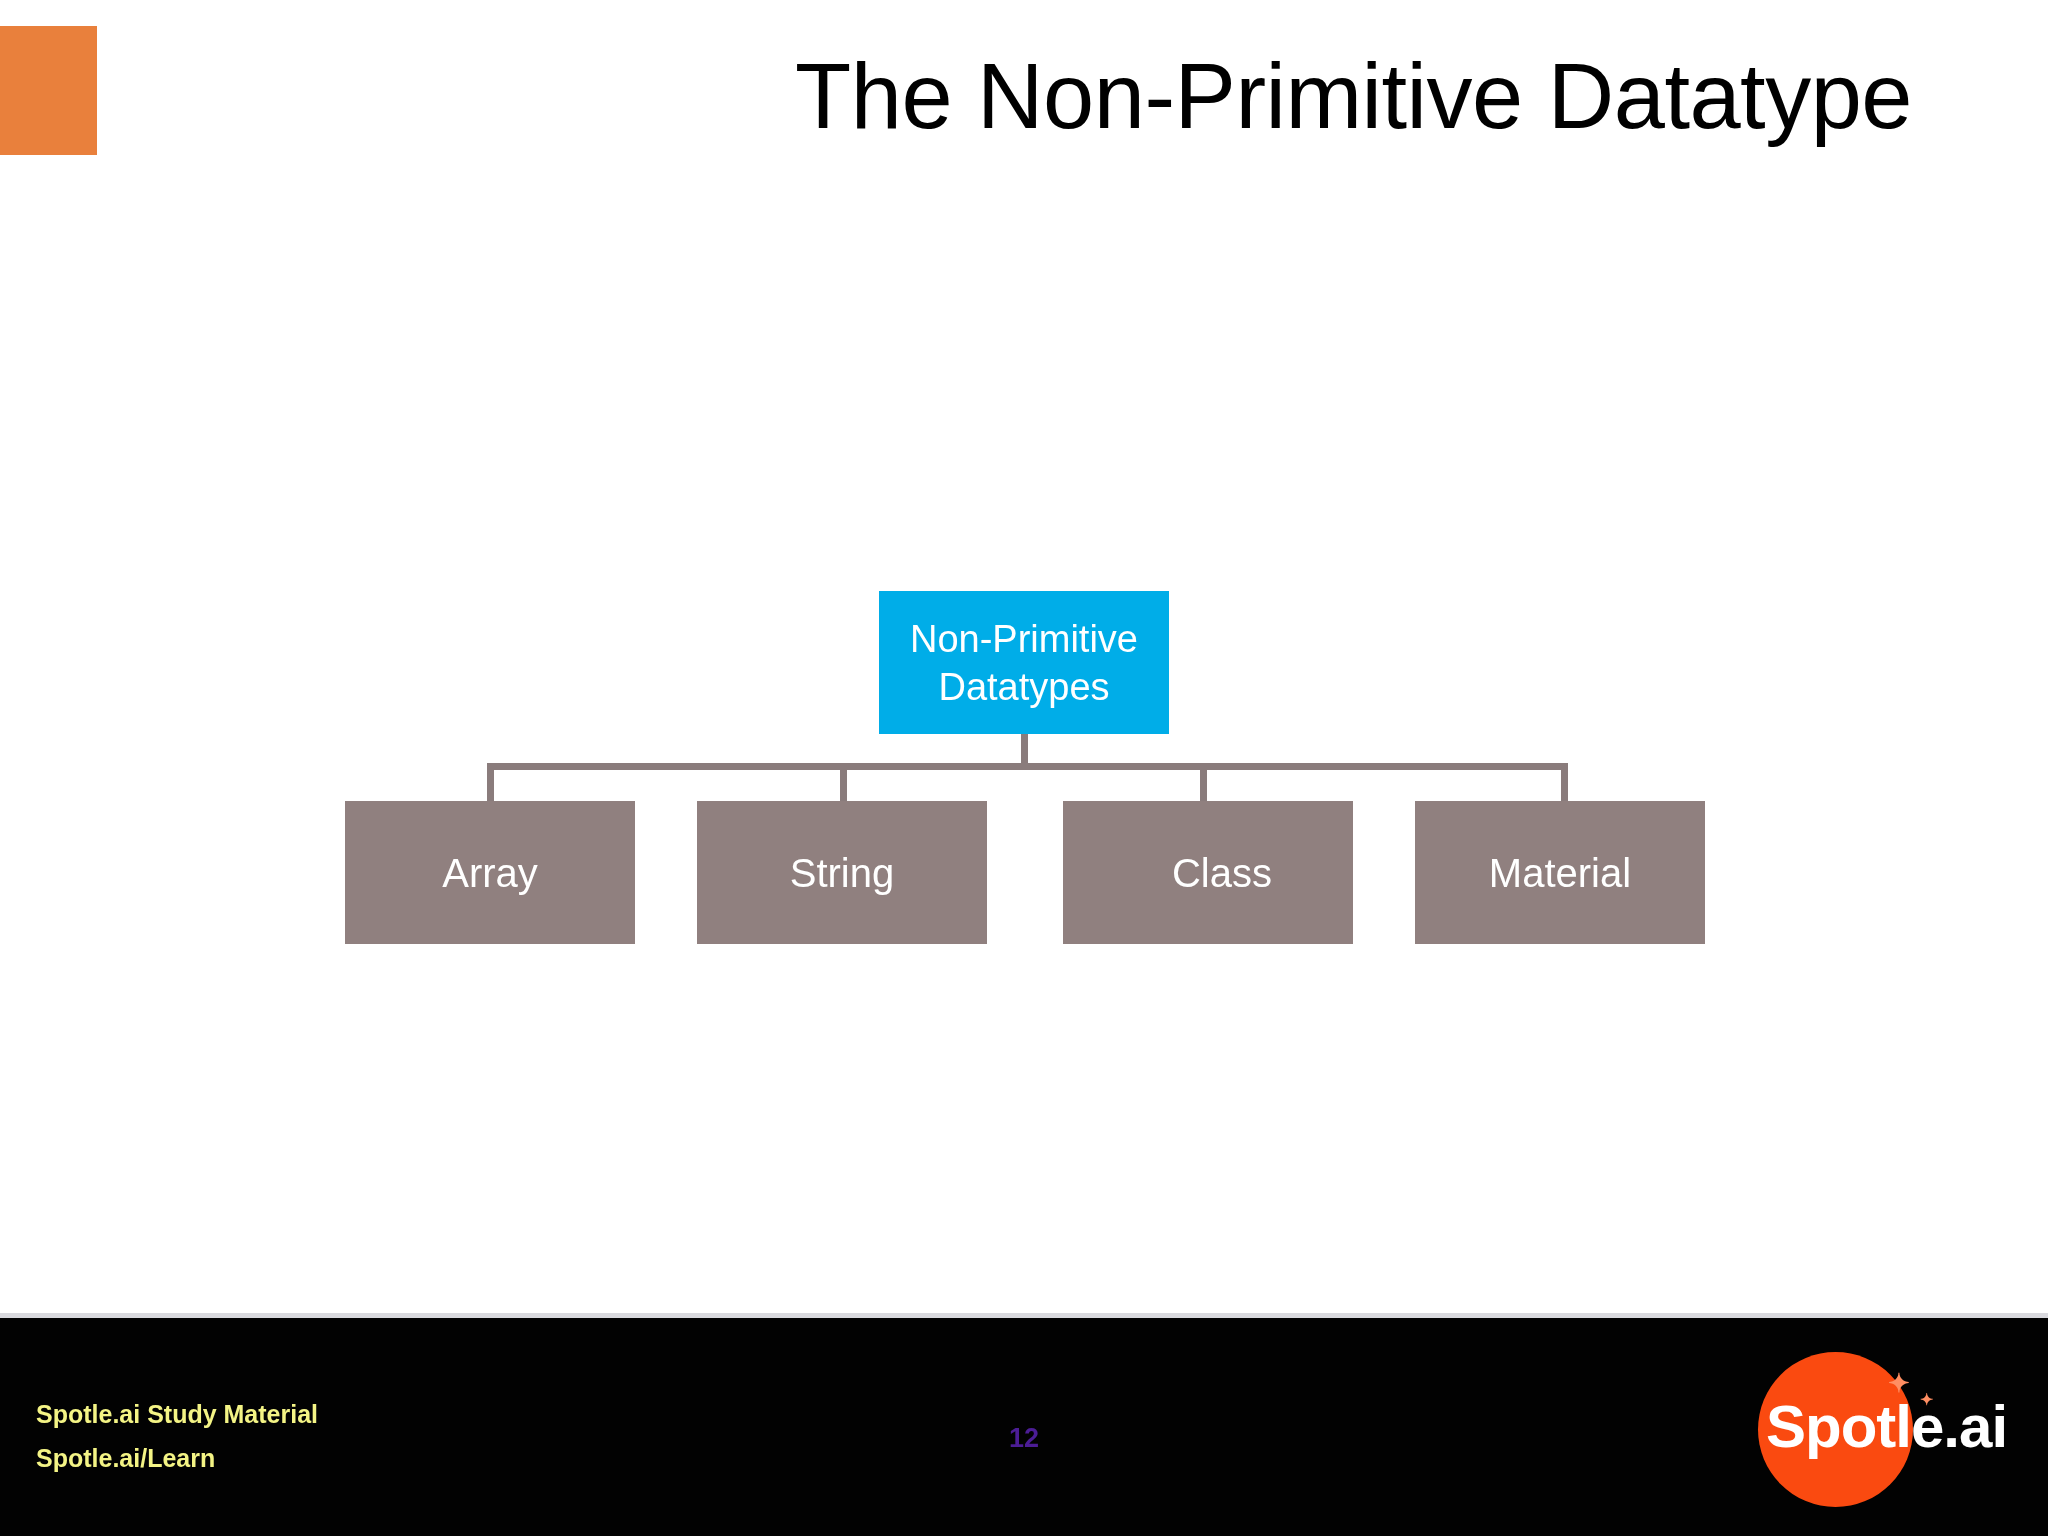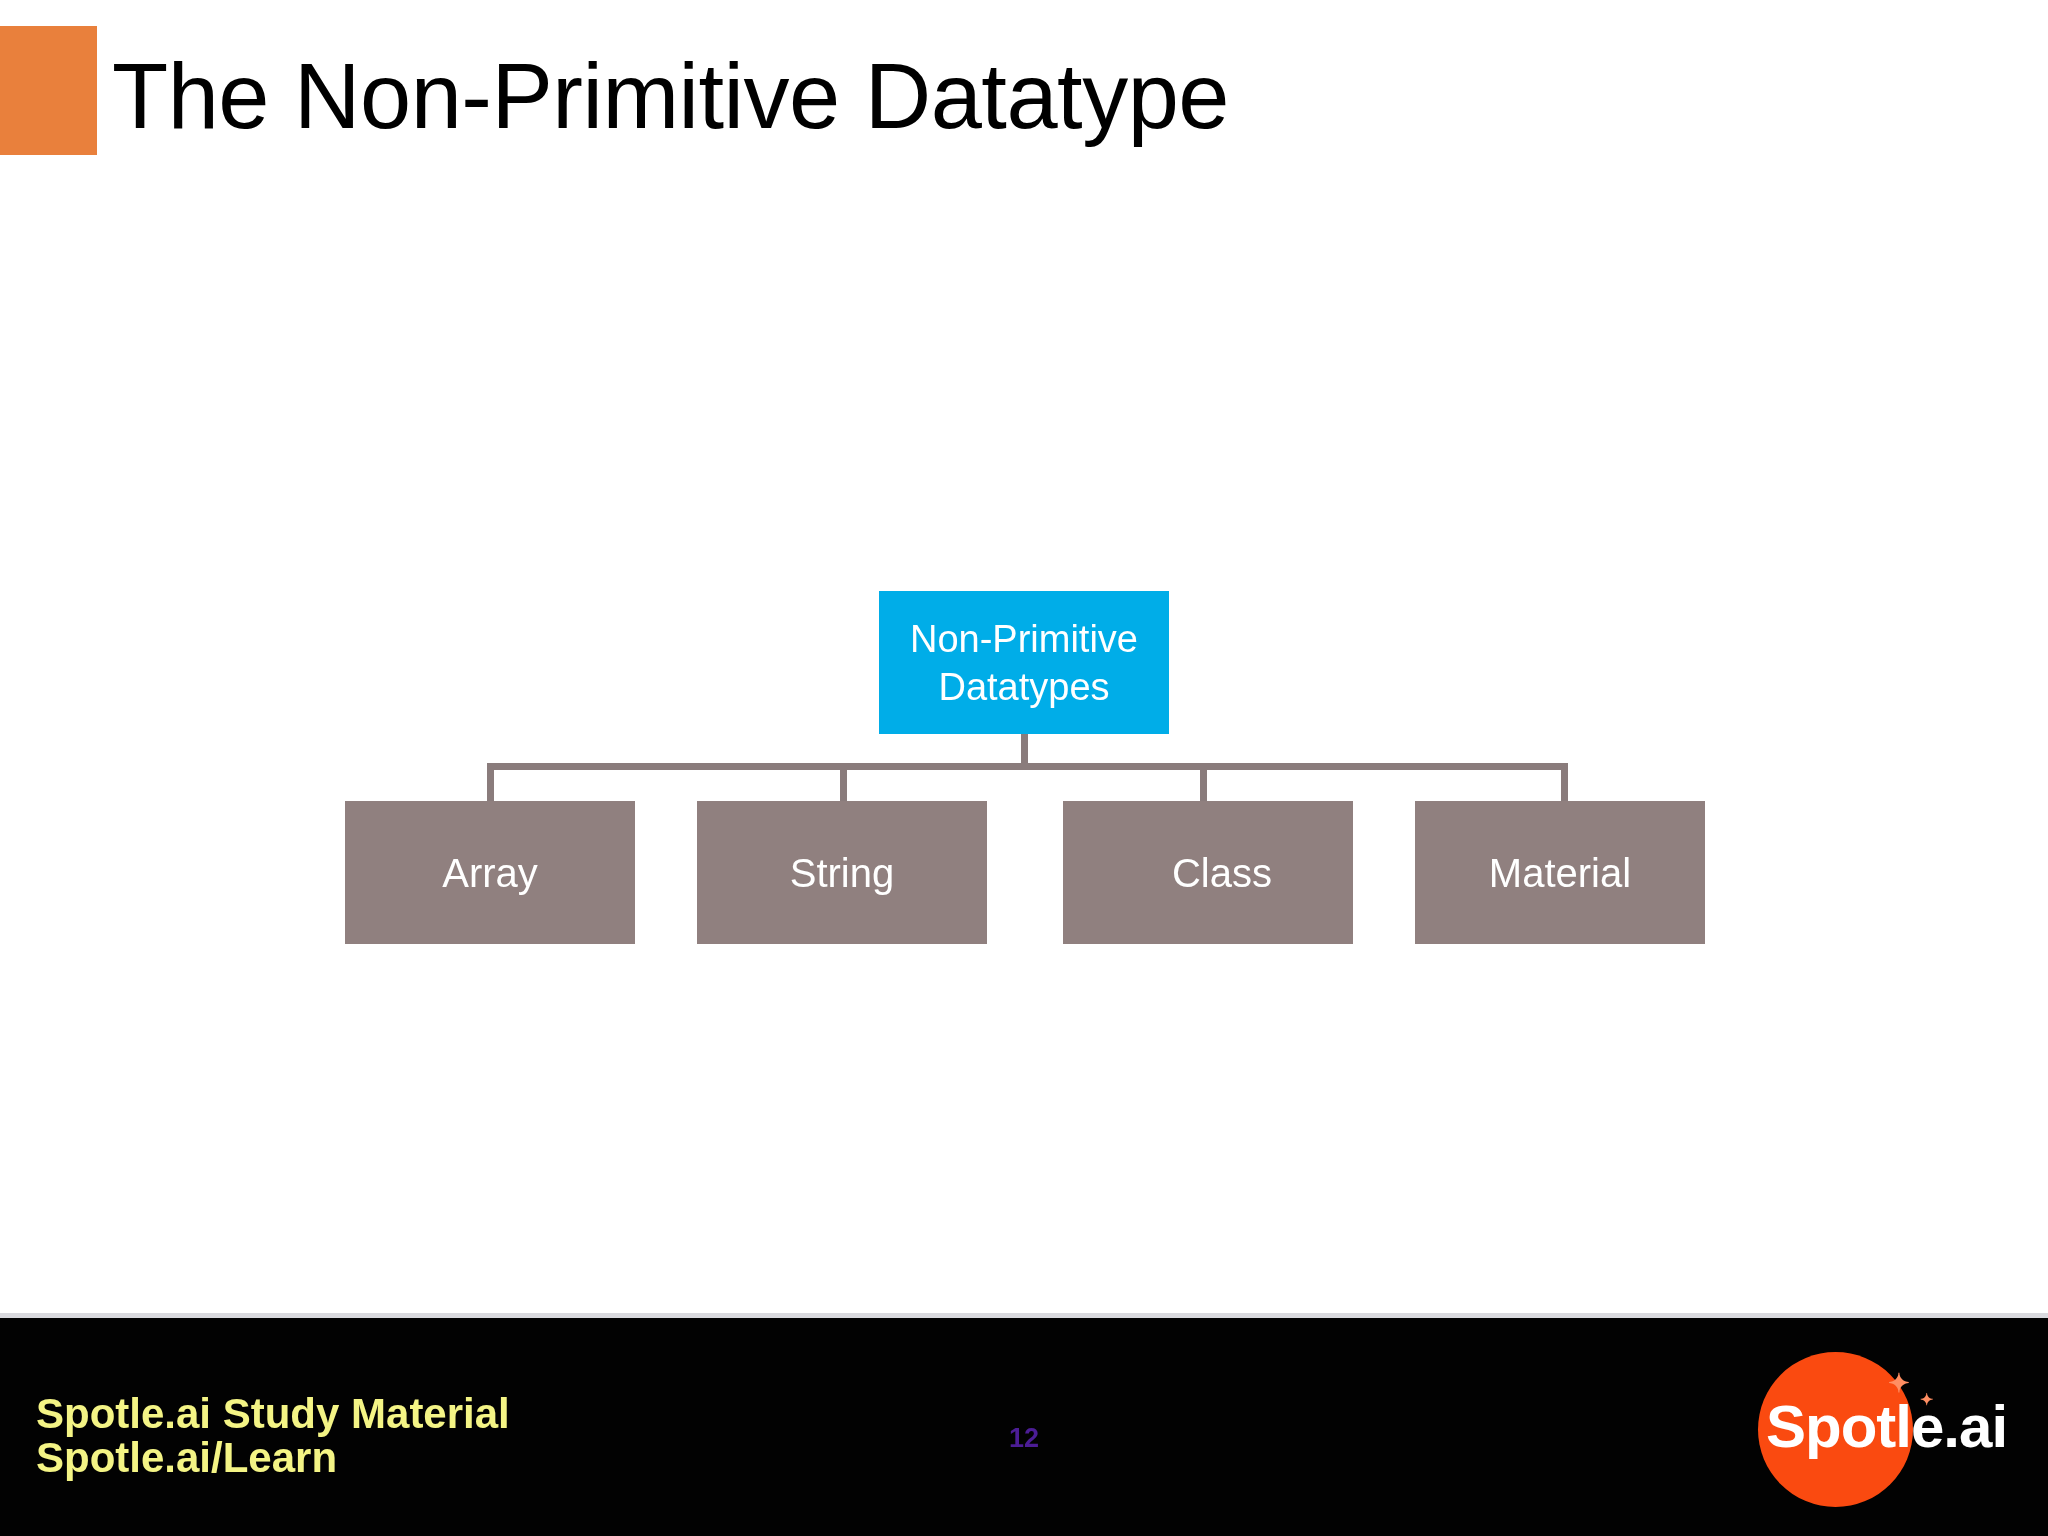--- a/index.html
+++ b/index.html
@@ -32,20 +32,21 @@
     position: absolute;
     left: 112px;
     top: 40px;
     width: 1800px;
     font-size: 92px;
     line-height: 112px;
     font-weight: 400;
     color: #000000;
     letter-spacing: -0.5px;
     white-space: nowrap;
+    text-align: right;
   }
 
   
   .diagram {
     position: absolute;
     left: 0;
     top: 0;
     width: 2048px;
     height: 1236px;
     pointer-events: none;
@@ -123,21 +124,21 @@
     left: 0;
     top: 1318px;
     width: 2048px;
     height: 218px;
     background: #020202;
   }
   .footer-text {
     position: absolute;
     left: 36px;
     top: 1392px;
-    font-size: 42px;
+    font-size: 25px;
     line-height: 44px;
     font-weight: bold;
     color: #F4F485;
     white-space: nowrap;
   }
   .footer-text .line2 { display: block; }
   .page-number {
     position: absolute;
     left: 0;
     top: 1423px;

